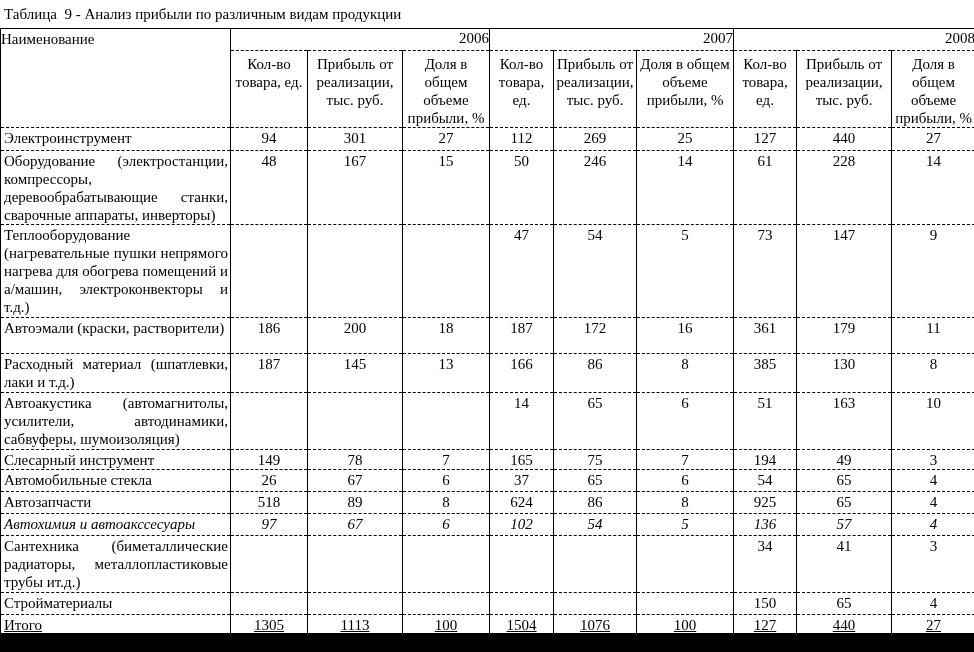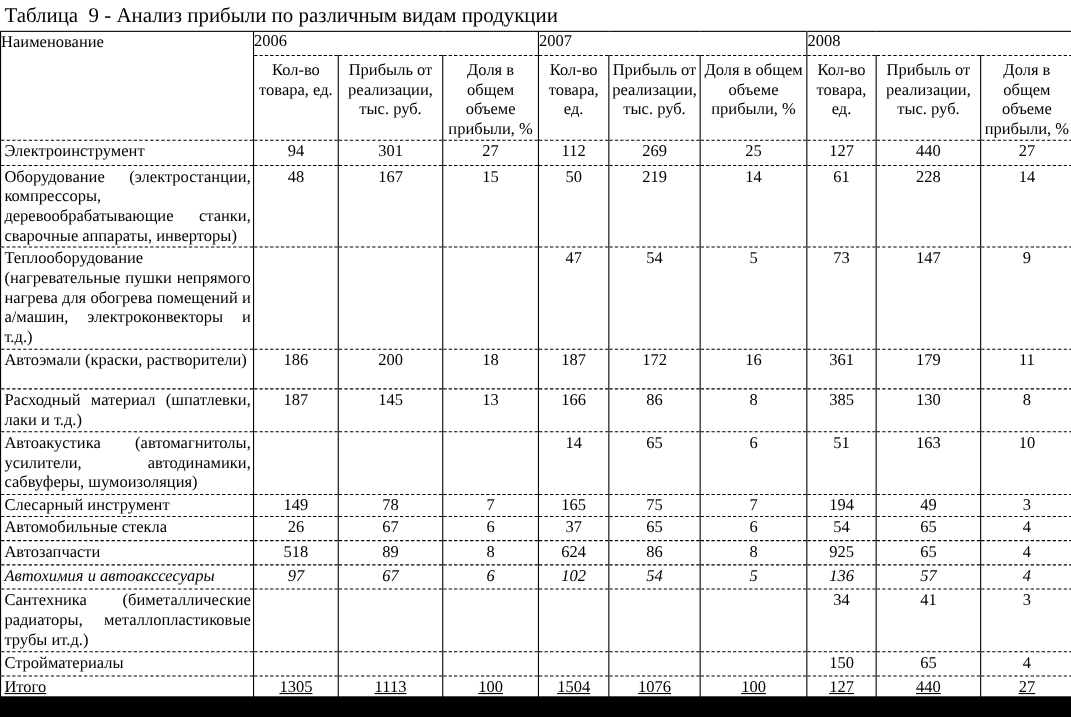--- a/index.html
+++ b/index.html
@@ -10,21 +10,21 @@
     color: #000;
     overflow: hidden;
   }
   .page {
     position: relative;
     width: 974px; height: 652px;
     background: #fff;
   }
   .doc-title {
     padding: 6px 12px 5px 4px;
-    font-size: 19px;
+    font-size: 15px;
     line-height: 17px;
     white-space: pre-wrap;
   }
   table.profit {
     width: 974px;
     border-collapse: collapse;
     table-layout: fixed;
     border: 1px solid #000;
     font-size: 15px;
   }
@@ -38,21 +38,21 @@
     border-top: 1px dashed #000;
     border-bottom: 1px dashed #000;
     vertical-align: top;
     font-weight: normal;
     line-height: 18px;
     overflow: hidden;
   }
   thead tr.year-row { height: 22px; }
   thead tr.sub-row  { height: 77px; }
   th.name-head { text-align: left; padding-top: 1px; }
-  th.year-head { text-align: left; margin-top: 6px; }
+  th.year-head { text-align: right; margin-top: 6px; }
   th.sub-head  { text-align: center; padding: 4px 1px 0 1px; }
   td.name-cell {
     text-align: justify;
     padding: 1px 2px 0 3px;
   }
   td.num-cell {
     text-align: center;
     padding-top: 1px;
   }
   tbody tr:nth-child(1)  { height: 23px; }
@@ -126,21 +126,21 @@
           <td class="num-cell">127</td>
           <td class="num-cell">440</td>
           <td class="num-cell">27</td>
         </tr>
         <tr>
           <td class="name-cell">Оборудование (электростанции, компрессоры, деревообрабатывающие станки, сварочные аппараты, инверторы)</td>
           <td class="num-cell">48</td>
           <td class="num-cell">167</td>
           <td class="num-cell">15</td>
           <td class="num-cell">50</td>
-          <td class="num-cell">219</td>
+          <td class="num-cell">246</td>
           <td class="num-cell">14</td>
           <td class="num-cell">61</td>
           <td class="num-cell">228</td>
           <td class="num-cell">14</td>
         </tr>
         <tr>
           <td class="name-cell">Теплооборудование (нагревательные пушки непрямого нагрева для обогрева помещений и а/машин, электроконвекторы и т.д.)</td>
           <td class="num-cell"></td>
           <td class="num-cell"></td>
           <td class="num-cell"></td>

